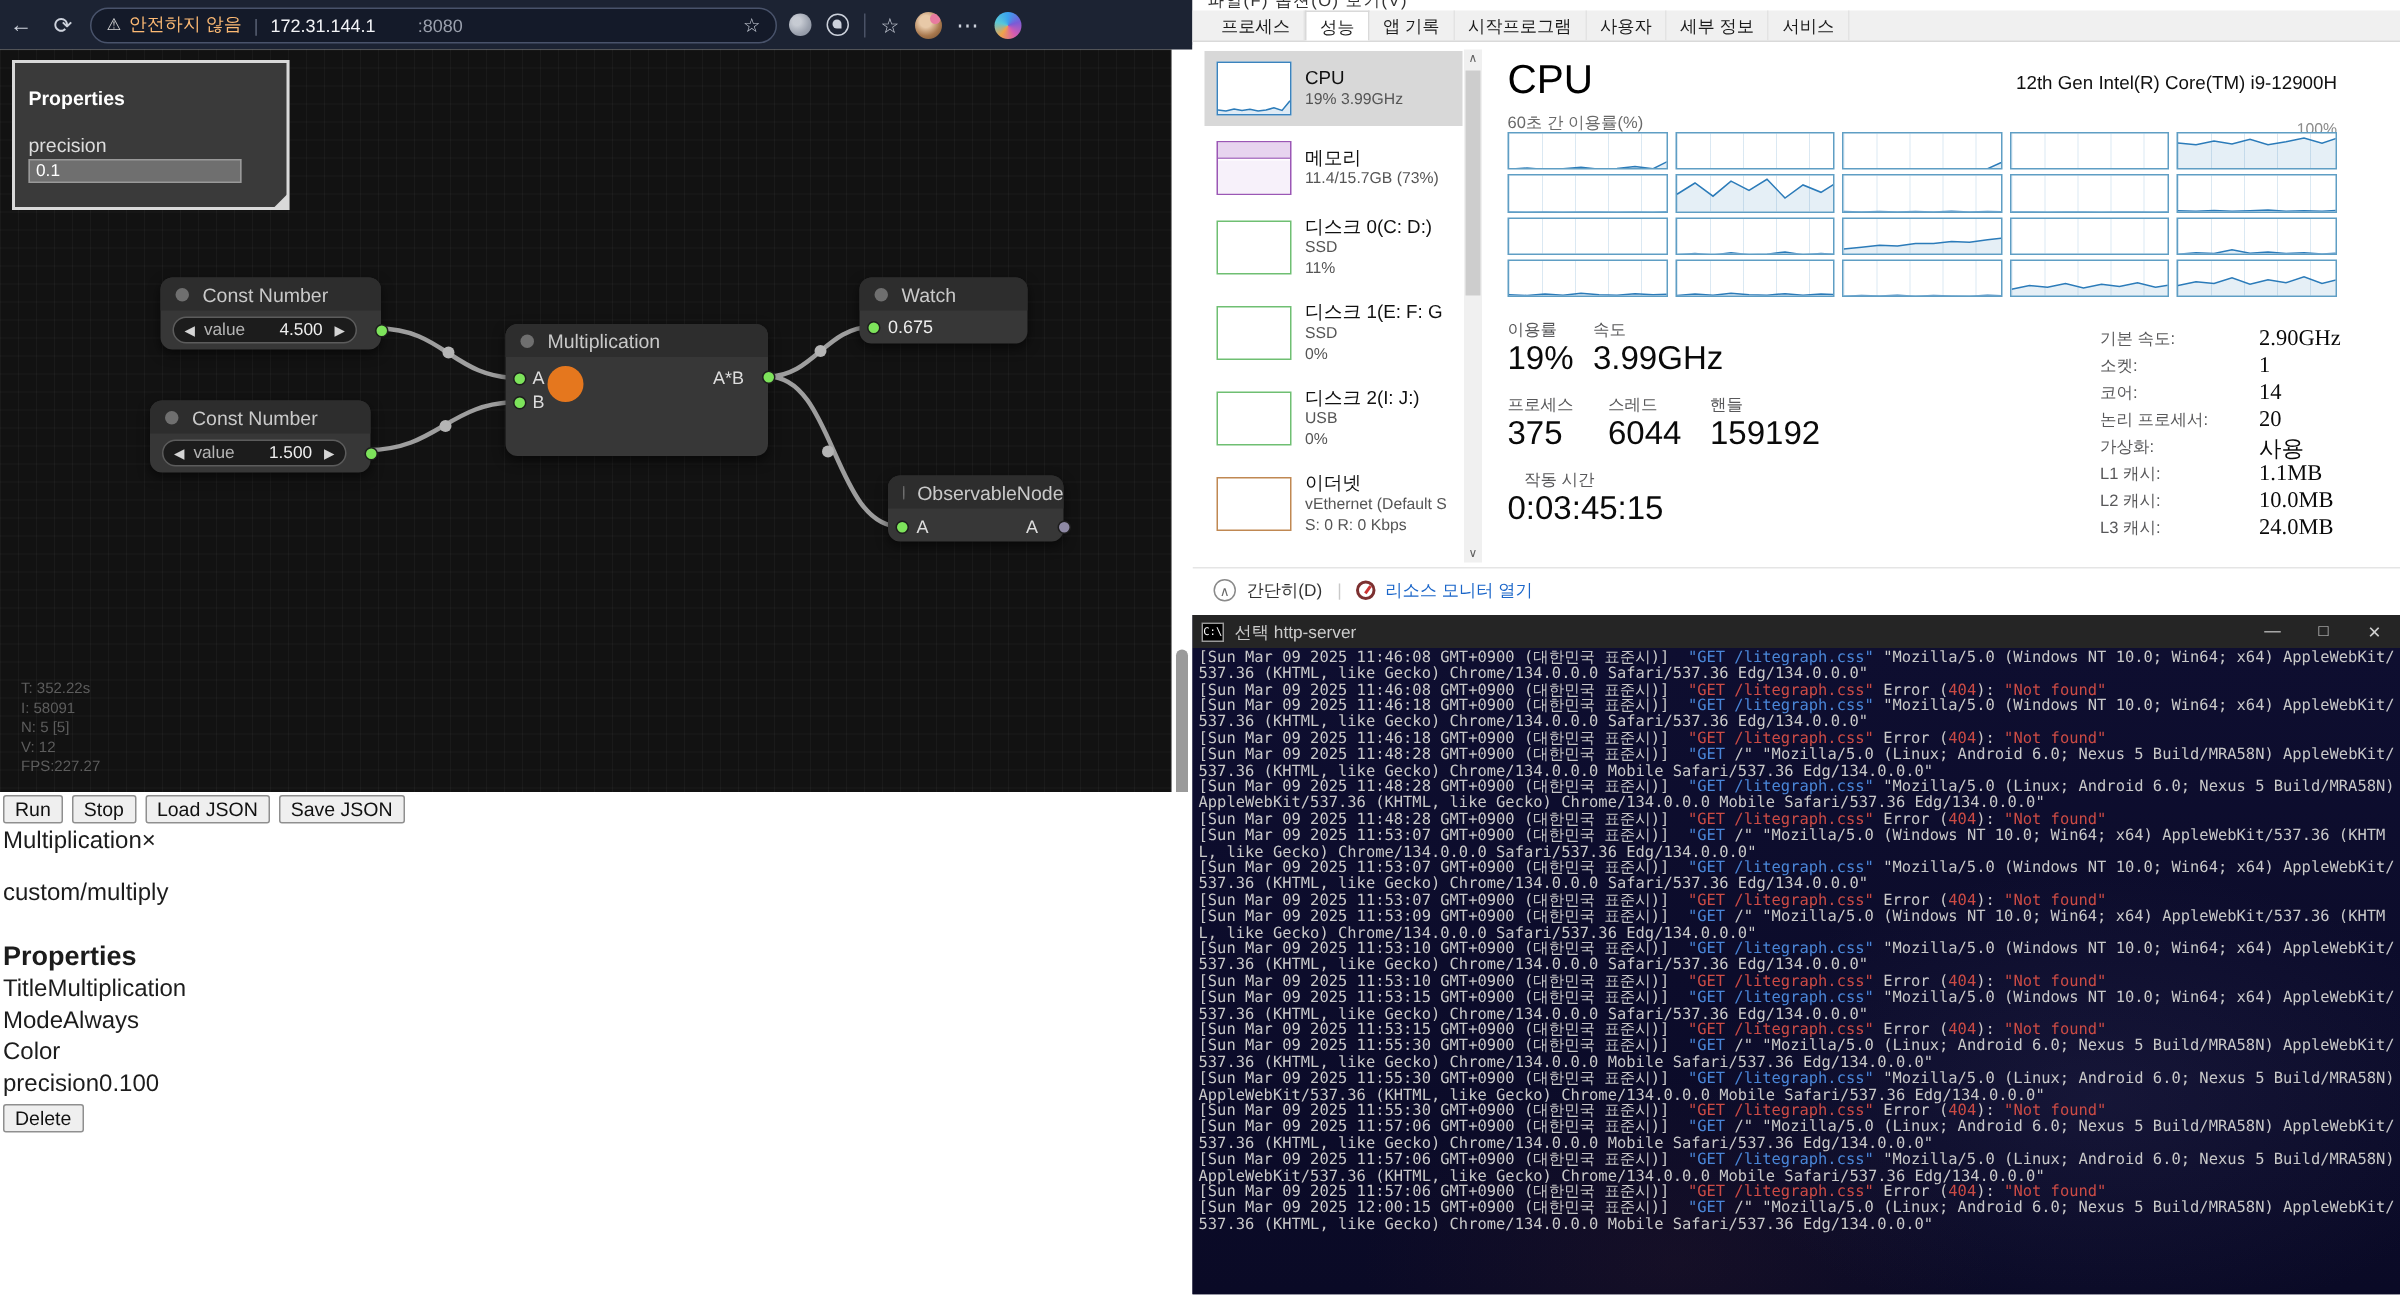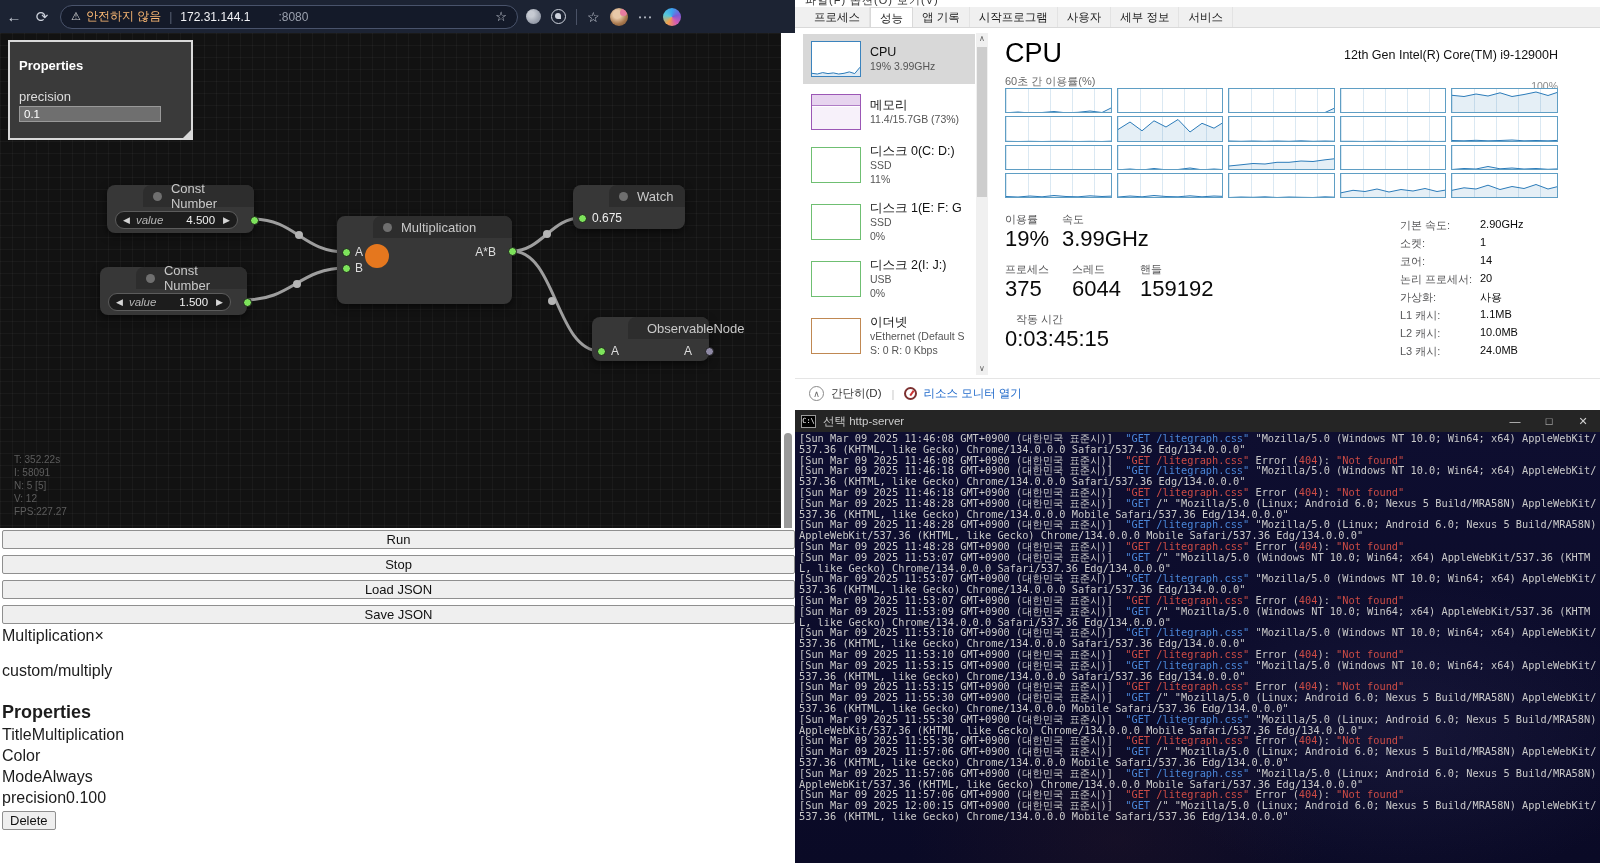--- a/index.html
+++ b/index.html
@@ -38,32 +38,32 @@
 
   
   .canvas { position:absolute; left:0; top:33px; width:781px; height:495px; background:#121212;
     background-image:
       linear-gradient(rgba(255,255,255,0.035) 1px, transparent 1px),
       linear-gradient(90deg, rgba(255,255,255,0.035) 1px, transparent 1px);
     background-size:12px 12px; overflow:hidden; }
   svg.links { position:absolute; left:0; top:0; pointer-events:none; }
 
   .lgnode { position:absolute; background:#373737; border-radius:8px;
-    box-shadow:0 3px 8px rgba(0,0,0,.55); color:#ddd; font-size:12px;padding-left:36px; }
+    box-shadow:0 3px 8px rgba(0,0,0,.55); color:#ddd; font-size:12px; }
   .lg-title { height:22px; background:#2d2d2d; border-radius:8px 8px 0 0; display:flex; align-items:center;
     color:#c9c9c9; font-size:13px; }
   .lg-titledot { width:9px; height:9px; border-radius:50%; background:#6f6f6f; margin:0 9px 0 10px; }
   .port { position:absolute; width:9px; height:9px; border-radius:50%; border:1px solid #1d1d1d; }
   .port.green { background:#7de35b; }
   .port.gray { background:#8f8aa5; }
   .widget-pill { position:absolute; left:8px; top:26px; right:16px; height:18px; background:#1c1c1c;
     border:1px solid #5c5c5c; border-radius:10px; display:flex; align-items:center;
     font-size:11.5px; color:#cfcfcf; padding:0 7px; cursor:pointer; }
   .widget-pill .arrow { font-size:9px; color:#d5d5d5; }
-  .widget-pill .wlabel { margin-left:6px; color:#b5b5b5;font-style:italic; }
+  .widget-pill .wlabel { margin-left:6px; color:#b5b5b5; }
   .widget-pill .wvalue { flex:1; text-align:right; margin-right:8px; color:#f0f0f0; }
   .exec-dot { position:absolute; left:28px; top:28px; width:24px; height:24px; border-radius:50%;
     background:#e5771e; }
 
   .props-overlay { position:absolute; left:8px; top:7px; width:185px; height:100px;
     background:#3a3a3a; border:2px solid #d9d9d9; color:#eee; padding:8px 9px; }
   .props-overlay h3 { font-size:13px; color:#fff; margin-top:8px; }
   .props-overlay .plabel { font-size:13px; color:#ddd; margin-top:16px; }
   .props-input { width:142px; height:16px; background:#6f6f6f; border:1px solid #999;
     color:#fff; font-size:11.5px; padding:0 4px; margin-top:1px; }
@@ -71,21 +71,21 @@
     border-left:10px solid transparent; border-bottom:10px solid #d9d9d9; }
 
   .canvas-stats { position:absolute; left:14px; top:420px; color:#5d5d5d; font-size:10px; line-height:13px; }
 
   .scroll-thumb { position:absolute; left:784px; top:433px; width:8px; height:130px;
     background:#9a9a9a; border-radius:4px; cursor:pointer; }
 
   
   .page-bottom { position:absolute; left:0; top:528px; width:795px; height:335px; background:#fff;
     color:#1c1c1c; padding:2px 0 0 2px; }
-  .btn-row { display:flex; gap:6px;flex-direction:column; }
+  .btn-row { display:flex; gap:6px; }
   .html-btn { font-family:"Liberation Sans",sans-serif; font-size:13px; color:#111;
     background:#efefef; border:1px solid #8f8f8f; border-radius:2px; padding:1px 7px; cursor:pointer; }
   .sel-node-line { font-size:16px; margin-top:3px; }
   .sel-close { cursor:pointer; }
   .node-type-line { font-size:16px; margin-top:17px; }
   .pb-heading { font-size:18px; font-weight:bold; margin-top:22px; }
   .prop-row { font-size:16px; margin-top:3px; line-height:18px; }
   .delete-btn { margin-top:4px; }
 
   
@@ -124,21 +124,21 @@
   .core-grid { position:absolute; left:5px; top:58px; width:553px; height:110px;
     display:grid; grid-template-columns:repeat(5,1fr); grid-template-rows:repeat(4,1fr); gap:3px 5px; }
   .core-cell { border:1px solid #5f9ec4; background:#fff;
     background-image:linear-gradient(90deg, rgba(110,165,205,0.25) 1px, transparent 1px);
     background-size:22px 100%; position:relative; overflow:hidden; }
   .core-cell svg { position:absolute; left:0; top:0; }
 
   .stat-label { position:absolute; font-size:11px; color:#58585a; }
   .stat-big { position:absolute; font-size:22px; font-weight:300; color:#0a0a0a; }
   .kv-label { position:absolute; left:400px; font-size:11px; color:#58585a; }
-  .kv-value { position:absolute; left:480px; font-size:11px; color:#0a0a0a; }
+  .kv-value { position:absolute; left:506px; font-size:15px; color:#0a0a0a;font-family:Liberation Serif, serif; }
 
   .tm-footer { position:absolute; left:0; top:378px; width:100%; height:30px; border-top:1px solid #e5e5e5;
     display:flex; align-items:center; padding-left:14px; font-size:11.5px; color:#333; }
   .chev-circle { width:15px; height:15px; border-radius:50%; border:1px solid #8a8a8a; color:#6a6a6a;
     font-size:9px; text-align:center; line-height:14px; margin-right:7px; cursor:pointer; }
   .tm-foot-sep { color:#c9c9c9; margin:0 10px; }
   .gauge { width:13px; height:13px; border-radius:50%; border:2px solid #7c3030; position:relative;
     margin-right:6px; background:#fff; }
   .gauge::after { content:""; position:absolute; left:5px; top:1px; width:1.5px; height:6px; background:#c33; transform:rotate(35deg); }
   .resmon-link { color:#1b66c9; cursor:pointer; }
@@ -289,22 +289,22 @@
         <button class="html-btn">Stop</button>
         <button class="html-btn">Load JSON</button>
         <button class="html-btn">Save JSON</button>
       </div>
       <div class="sel-node-line">
         <span>Multiplication</span><span class="sel-close">×</span>
       </div>
       <div class="node-type-line">custom/multiply</div>
       <div class="pb-heading">Properties</div>
       <div class="prop-row"><span>Title</span><span>Multiplication</span></div>
+      <div class="prop-row"><span>Mode</span><span>Always</span></div>
       <div class="prop-row"><span>Color</span><span></span></div>
-      <div class="prop-row"><span>Mode</span><span>Always</span></div>
       <div class="prop-row"><span>precision</span><span>0.100</span></div>
       <button class="html-btn delete-btn">Delete</button>
     </div>
   </div>
 
   <div class="taskmgr">
     <div class="tm-menu">파일(F)   옵션(O)   보기(V)</div>
     <div class="tm-tabs">
       <span class="tm-tab">프로세스</span>
       <span class="tm-tab active">성능</span>

